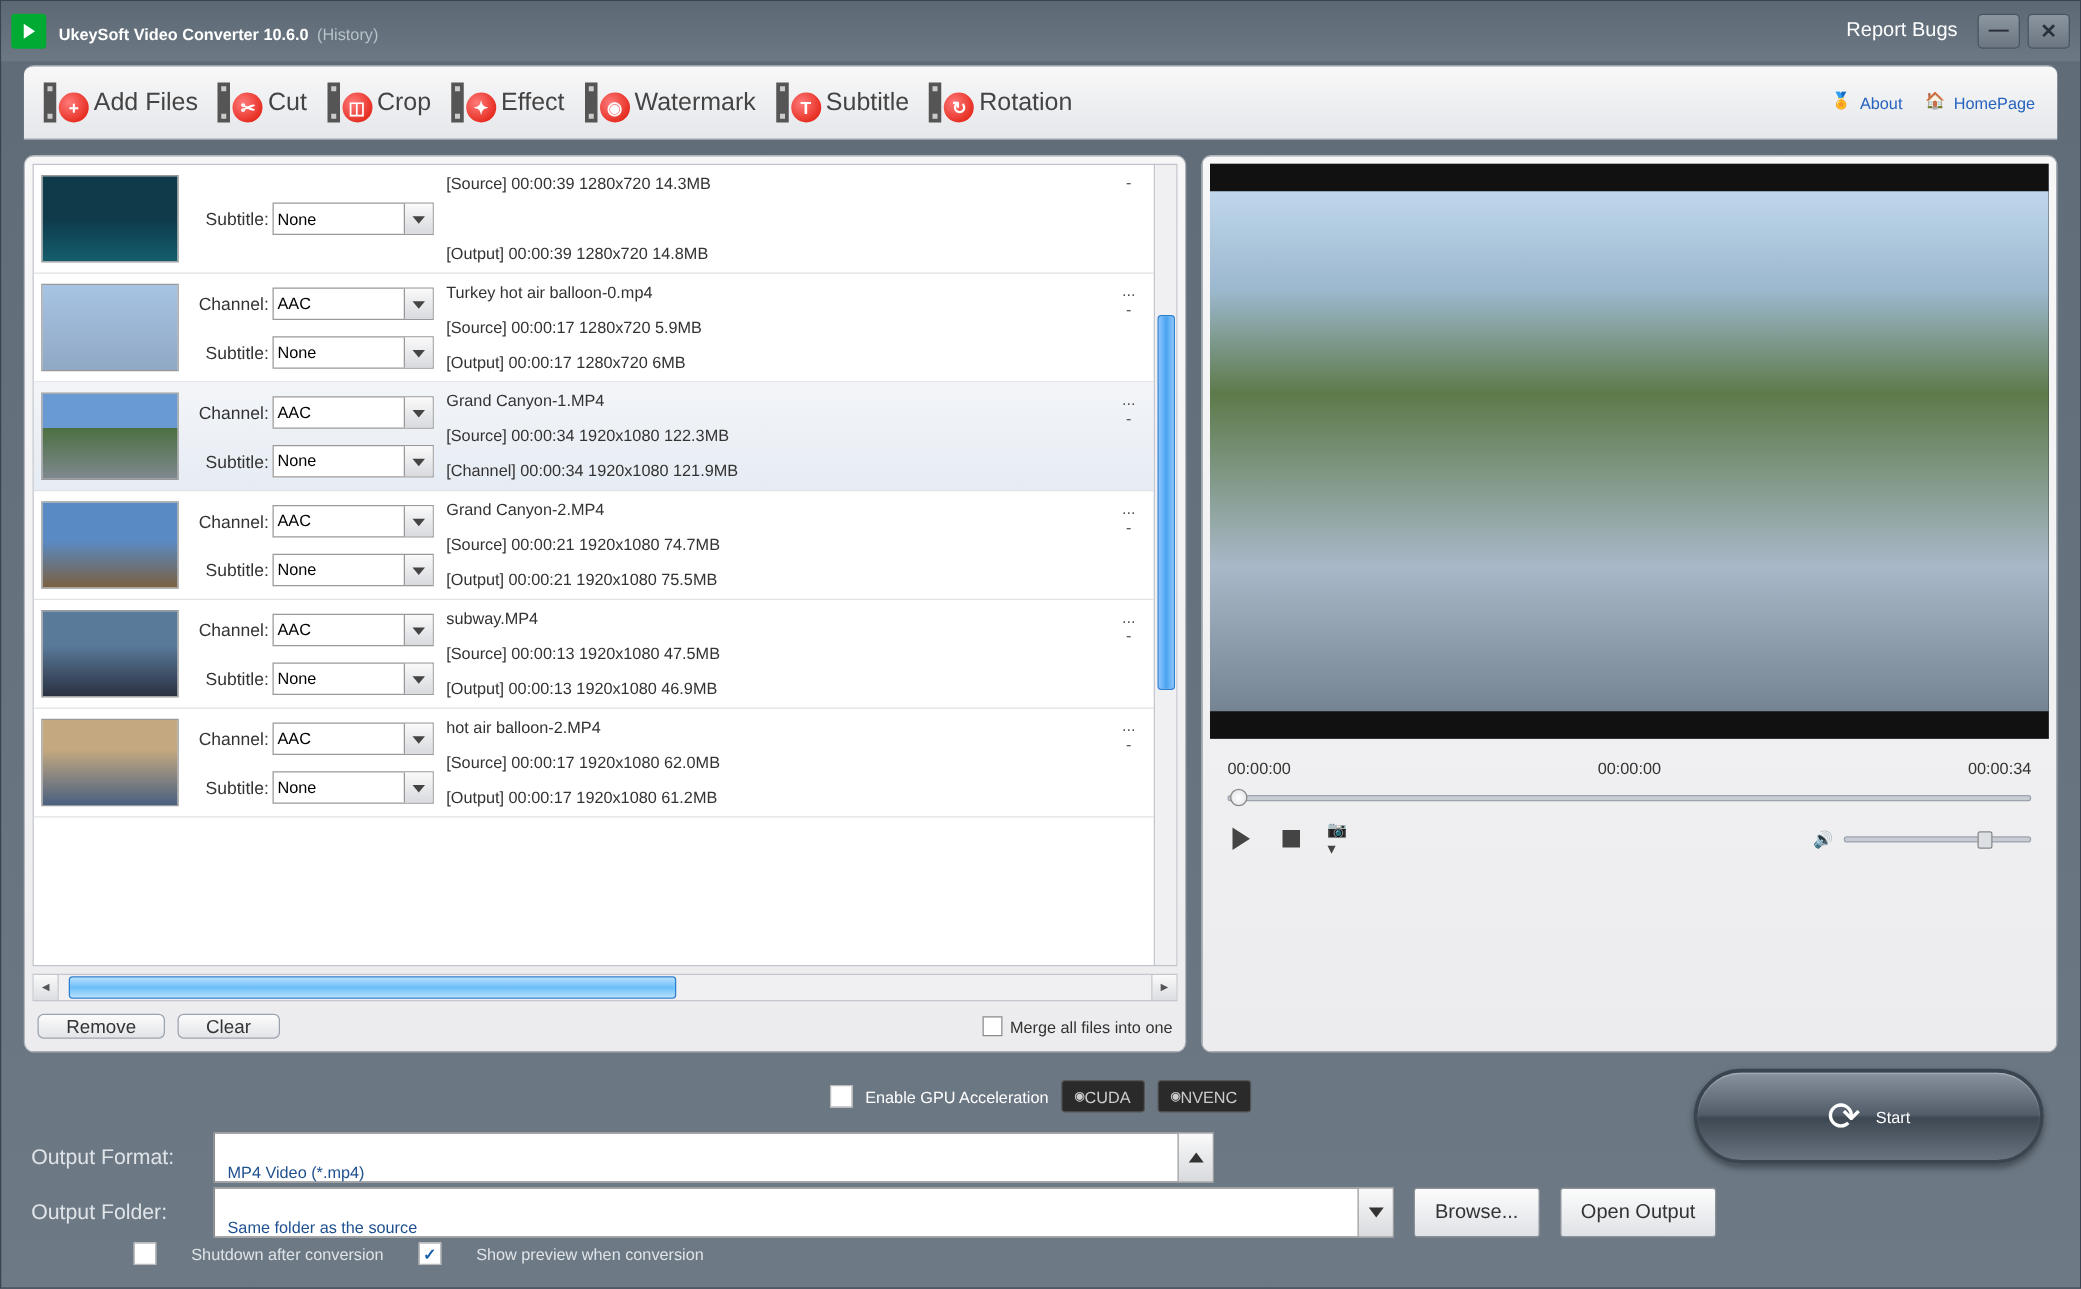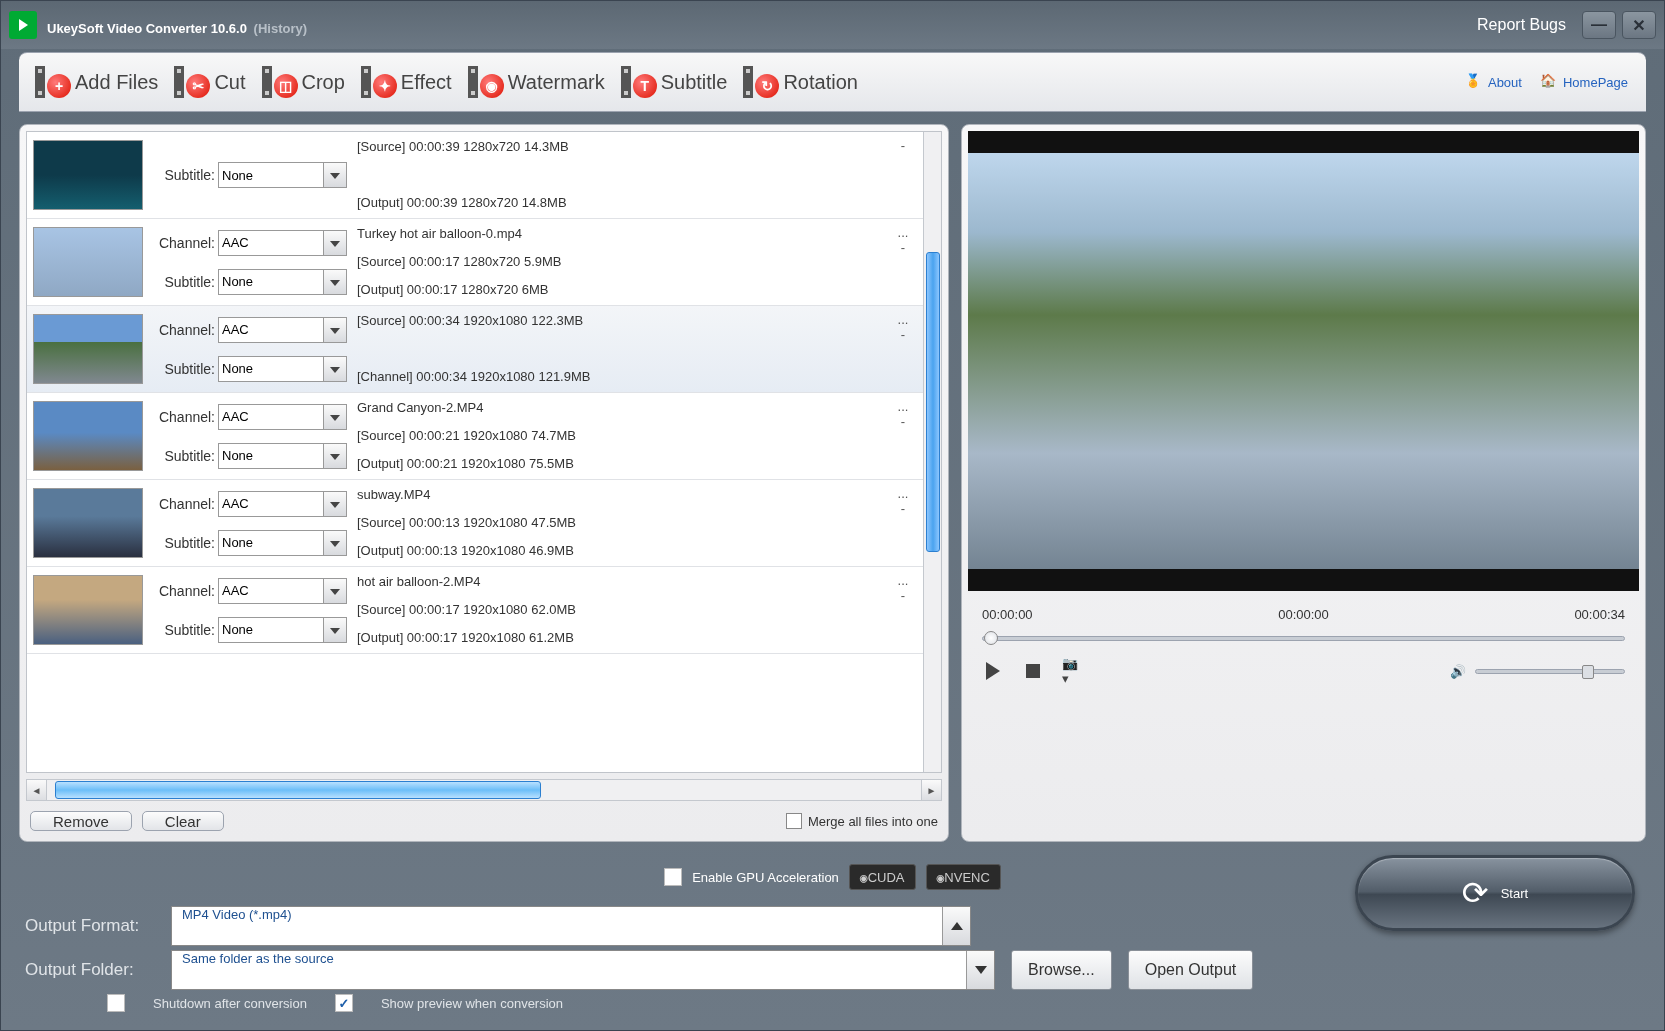--- a/index.html
+++ b/index.html
@@ -2,21 +2,21 @@
 <html><head>
 <meta charset="utf-8">
 <style>
 *{box-sizing:border-box;margin:0;padding:0;font-family:"Segoe UI",Tahoma,sans-serif;font-size:13px}
 body{background:#6b7682;width:1665px;height:1031px;overflow:hidden;position:relative}
 .app{width:1665px;height:1031px;background:linear-gradient(#5f6c78,#6d7985);border:1px solid #3a4450;display:flex;flex-direction:column}
 .titlebar{height:48px;background:linear-gradient(#5c6873,#6c7884);display:flex;align-items:center;padding:0 8px;color:#fff}
 .logo{width:28px;height:28px;background:#0a3;border-radius:3px;position:relative;margin-right:10px;display:flex;align-items:center;justify-content:center}
 .logo::after{content:"";border-left:9px solid #fff;border-top:6px solid transparent;border-bottom:6px solid transparent}
 .title-text{font-size:24px;font-weight:600;color:#fff}
-.title-text .hist{color:#b8c0c8;font-weight:700}
+.title-text .hist{color:#b8c0c8;font-weight:400}
 .titlebar-right{margin-left:auto;display:flex;align-items:center;gap:6px}
 .report-bugs{color:#fff;font-size:16px;margin-right:10px;cursor:pointer}
 .winbtn{width:34px;height:28px;background:linear-gradient(#8b96a0,#6b7682);border:1px solid #4a5560;border-radius:4px;display:flex;align-items:center;justify-content:center;cursor:pointer;font-size:16px;font-weight:bold;color:#2a3038}
 .toolbar{height:60px;background:linear-gradient(#f8f8f8,#e5e7eb);border-top:1px solid #9ca3af;border-bottom:1px solid #9ca3af;margin:3px 18px 0;border-radius:8px 8px 0 0;display:flex;align-items:center;padding:0 8px}
 .tbtn{display:flex;align-items:center;gap:4px;padding:6px 8px;cursor:pointer;border-radius:4px}
 .ticon{width:36px;height:36px;display:flex;align-items:center;justify-content:center;position:relative}
 .film{width:10px;height:32px;background:#555;position:absolute;left:0}
 .film::before,.film::after{content:"";position:absolute;width:4px;height:4px;background:#ccc;left:3px}
 .film::before{top:3px}
 .film::after{bottom:3px}
@@ -72,23 +72,23 @@
 .stop-sq{width:14px;height:14px;background:#444}
 .cam{font-size:18px}
 .vol{margin-left:auto;display:flex;align-items:center;gap:8px}
 .vol-track{width:150px;height:5px;background:#c8cdd4;border:1px solid #9ca3af;border-radius:3px;position:relative}
 .vol-thumb{position:absolute;right:30px;top:-5px;width:12px;height:14px;background:#dcdfe4;border:1px solid #888;border-radius:2px}
 .bottom{padding:10px 24px 18px;color:#fff}
 .gpu{display:flex;align-items:center;gap:10px;justify-content:center;margin-bottom:16px;font-size:16px}
 .badge{height:26px;padding:0 10px;background:#2a2a2a;border:1px solid #555;border-radius:3px;color:#ccc;display:flex;align-items:center;font-size:13px;font-family:monospace}
 .row-ctrl{display:flex;align-items:center;gap:16px;margin-bottom:4px}
 .row-ctrl label{width:130px;font-size:17px;color:#e0e4e8}
-.big-input{height:40px;background:#fff;border:1px solid #888;padding:0 10px;font-size:18px;color:#1e5090;display:flex;align-items:flex-start;position:relative}
+.big-input{height:40px;background:#fff;border:1px solid #888;padding:0 10px;font-size:18px;color:#1e5090;display:flex;align-items:flex-end;position:relative}
 .big-input.fmt{width:800px}
-.big-input.fld-in{width:824px}
+.big-input.fld-in{width:944px}
 .big-arrow{position:absolute;right:0;top:0;bottom:0;width:28px;background:linear-gradient(#fafafa,#d8dade);border-left:1px solid #999;display:flex;align-items:center;justify-content:center}
 .tri-up{border-bottom:8px solid #333;border-left:6px solid transparent;border-right:6px solid transparent}
 .tri-dn{border-top:8px solid #333;border-left:6px solid transparent;border-right:6px solid transparent}
 .smallbtn{height:40px;padding:0 16px;background:linear-gradient(#fcfcfc,#dfe2e6);border:1px solid #8a9098;border-radius:3px;font-size:16px;color:#333;cursor:pointer}
 .smallbtn.wide{width:200px}
 .start-btn{position:absolute;right:30px;bottom:100px;width:280px;height:76px;border-radius:40px;background:linear-gradient(#88939f,#525d69 48%,#3e4853 52%,#68737f);border:3px solid #3b4550;display:flex;align-items:center;justify-content:center;gap:12px;color:#fff;font-size:36px;cursor:pointer;box-shadow:0 3px 6px rgba(0,0,0,0.4),inset 0 1px 1px rgba(255,255,255,.3)}
 .start-icon{font-size:32px}
 .opts{display:flex;gap:28px;font-size:16px;color:#e0e4e8;align-items:center;margin-left:82px}
 .chk-w{width:18px;height:18px;border:1px solid #bbb;background:#fff;display:inline-flex;align-items:center;justify-content:center;color:#1e5faa;font-weight:bold}
 .icon-sm{display:inline-block;width:18px;height:18px}
@@ -222,20 +222,21 @@
                 <div class="fld">
                   <label>Channel:</label>
                   <div class="sel-box">AAC<div class="sel-arrow"></div></div>
                 </div>
                 <div class="fld">
                   <label>Subtitle:</label>
                   <div class="sel-box">None<div class="sel-arrow"></div></div>
                 </div>
               </div>
               <div class="rowinfo">
+                <div>Grand Canyon-1.MP4</div>
                 <div>[Source]  00:00:34  1920x1080  122.3MB</div>
                 <div>[Channel]  00:00:34  1920x1080  121.9MB</div>
               </div>
               <div class="rowflag">
                 <div>...</div>
                 <div>-</div>
               </div>
             </div>
             <div class="row">
               <div class="thumb th-d"></div>

